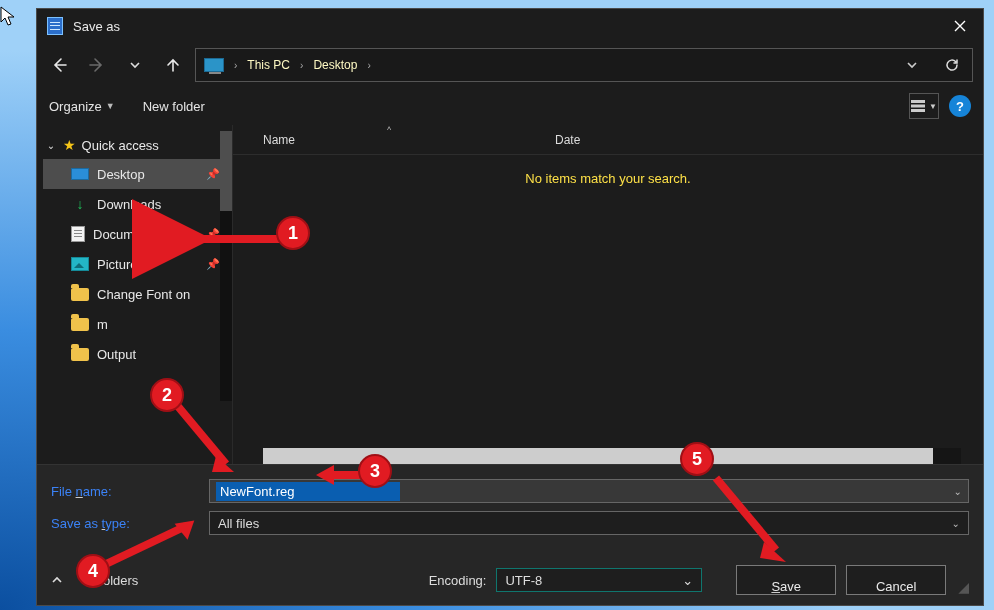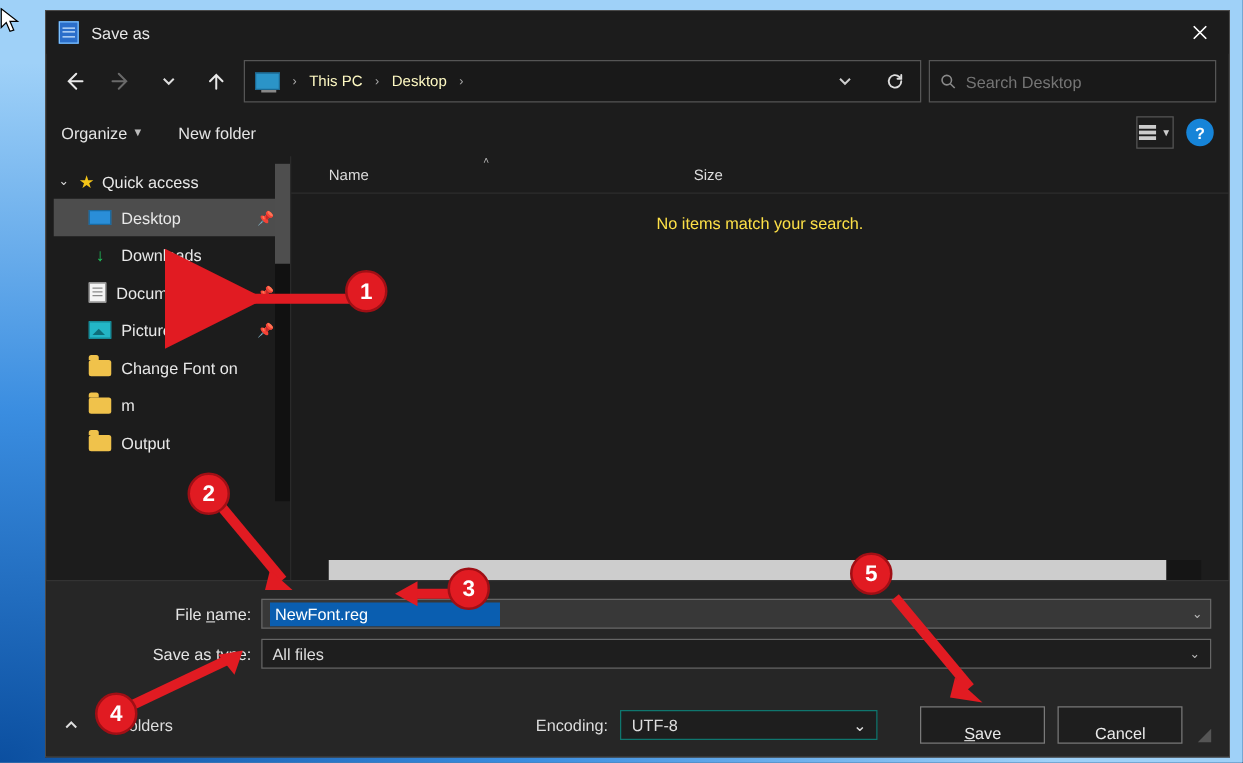--- a/index.html
+++ b/index.html
@@ -81,21 +81,21 @@
   .col-date{width:170px}
   .col-type{width:150px}
   .col-size{flex:1}
   .sortcaret{font-size:8px;color:#bbb;margin-left:auto;width:100%;text-align:center;position:absolute;top:-1px;left:0}
   .col-name{position:relative}
   .emptymsg{color:#fde047;font-size:13px;text-align:center;margin-top:16px}
   .hscroll{position:absolute;left:30px;right:22px;bottom:0;height:16px;background:#151515}
   .hscroll .hthumb{position:absolute;left:0;top:0;height:16px;width:96%;background:#cdcdcd}
   .bottom{background:#262626;border-top:1px solid #333;padding: 14px 14px 10px 14px;color:#ddd;font-size:13px;display:flex;flex-direction:column;gap:8px}
   .row{display:flex;align-items:center;gap:8px}
-  .lbl{width:150px;text-align:right;color:#e5e5e5}
+  .lbl{width:150px;color:#3b82f6}
   .txtfield{flex:1;height:24px;border:1px solid #666;background:#383838;display:flex;align-items:center;justify-content:space-between;padding:0 6px}
   .txtfield.sel input{background:#0a5eb0}
   .txtfield input{border:none;outline:none;color:#fff;font-size:13px;background:transparent;padding:2px 4px;width:auto}
   .txtfield .chev{color:#bbb;font-size:10px}
   .typefield{flex:1;height:24px;border:1px solid #666;background:#1e1e1e;display:flex;align-items:center;justify-content:space-between;padding:0 8px}
   .typefield .chev{color:#bbb;font-size:10px}
   .actionrow{display:flex;align-items:center;gap:10px;margin-top:22px}
   .hidef{display:flex;align-items:center;gap:6px}
   .encsel{height:24px;border:1px solid #0f766e;background:#1e1e1e;display:flex;align-items:center;justify-content:space-between;padding:0 8px;gap:60px}
   .btn{width:100px;height:30px;border:1px solid #7a7a7a;background:#1e1e1e;color:#eaeaea;display:flex;align-items:flex-end;justify-content:center;font-size:13px}
@@ -164,27 +164,20 @@
             <path d="M2 4 L6 8 L10 4" stroke="#ccc" stroke-width="1.6" fill="none"></path>
           </svg>
       </div>
       <div class="addr-btn">
         <svg width="16" height="16" viewBox="0 0 16 16">
             <path d="M13 8 A5 5 0 1 1 11.5 4.5 M13 3 V6 H10" stroke="#ddd" stroke-width="1.5" fill="none" stroke-linecap="round"></path>
           </svg>
       </div>
     </div>
 
-    <div class="searchbox">
-      <svg width="14" height="14" viewBox="0 0 14 14">
-          <circle cx="6" cy="6" r="4.2" stroke="#8a8a8a" stroke-width="1.4" fill="none"></circle>
-          <path d="M9.2 9.2 L13 13" stroke="#8a8a8a" stroke-width="1.4"></path>
-        </svg>
-      <input placeholder="Search Desktop" style="">
-    </div>
   </div>
 
   <div class="toolbar">
     <div class="org">
       <span>Organize</span>
       <span class="caret">▼</span>
     </div>
     <div>New folder</div>
     <div class="tbar-right">
       <div class="viewbtn">
@@ -240,21 +233,21 @@
       <div class="tree-scroll"></div>
       <div class="tree-thumb"></div>
     </div>
 
     <div class="listarea">
       <div class="colhdr">
         <div class="col col-name">
           <span>Name</span>
           <span class="sortcaret">˄</span>
         </div>
-        <div class="col col-size">Size</div>
+        <div class="col col-size">Date</div>
       </div>
       <div class="emptymsg">No items match your search.</div>
       <div class="hscroll">
         <div class="hthumb"></div>
       </div>
     </div>
   </div>
 
   <div class="bottom">
     <div class="row">

